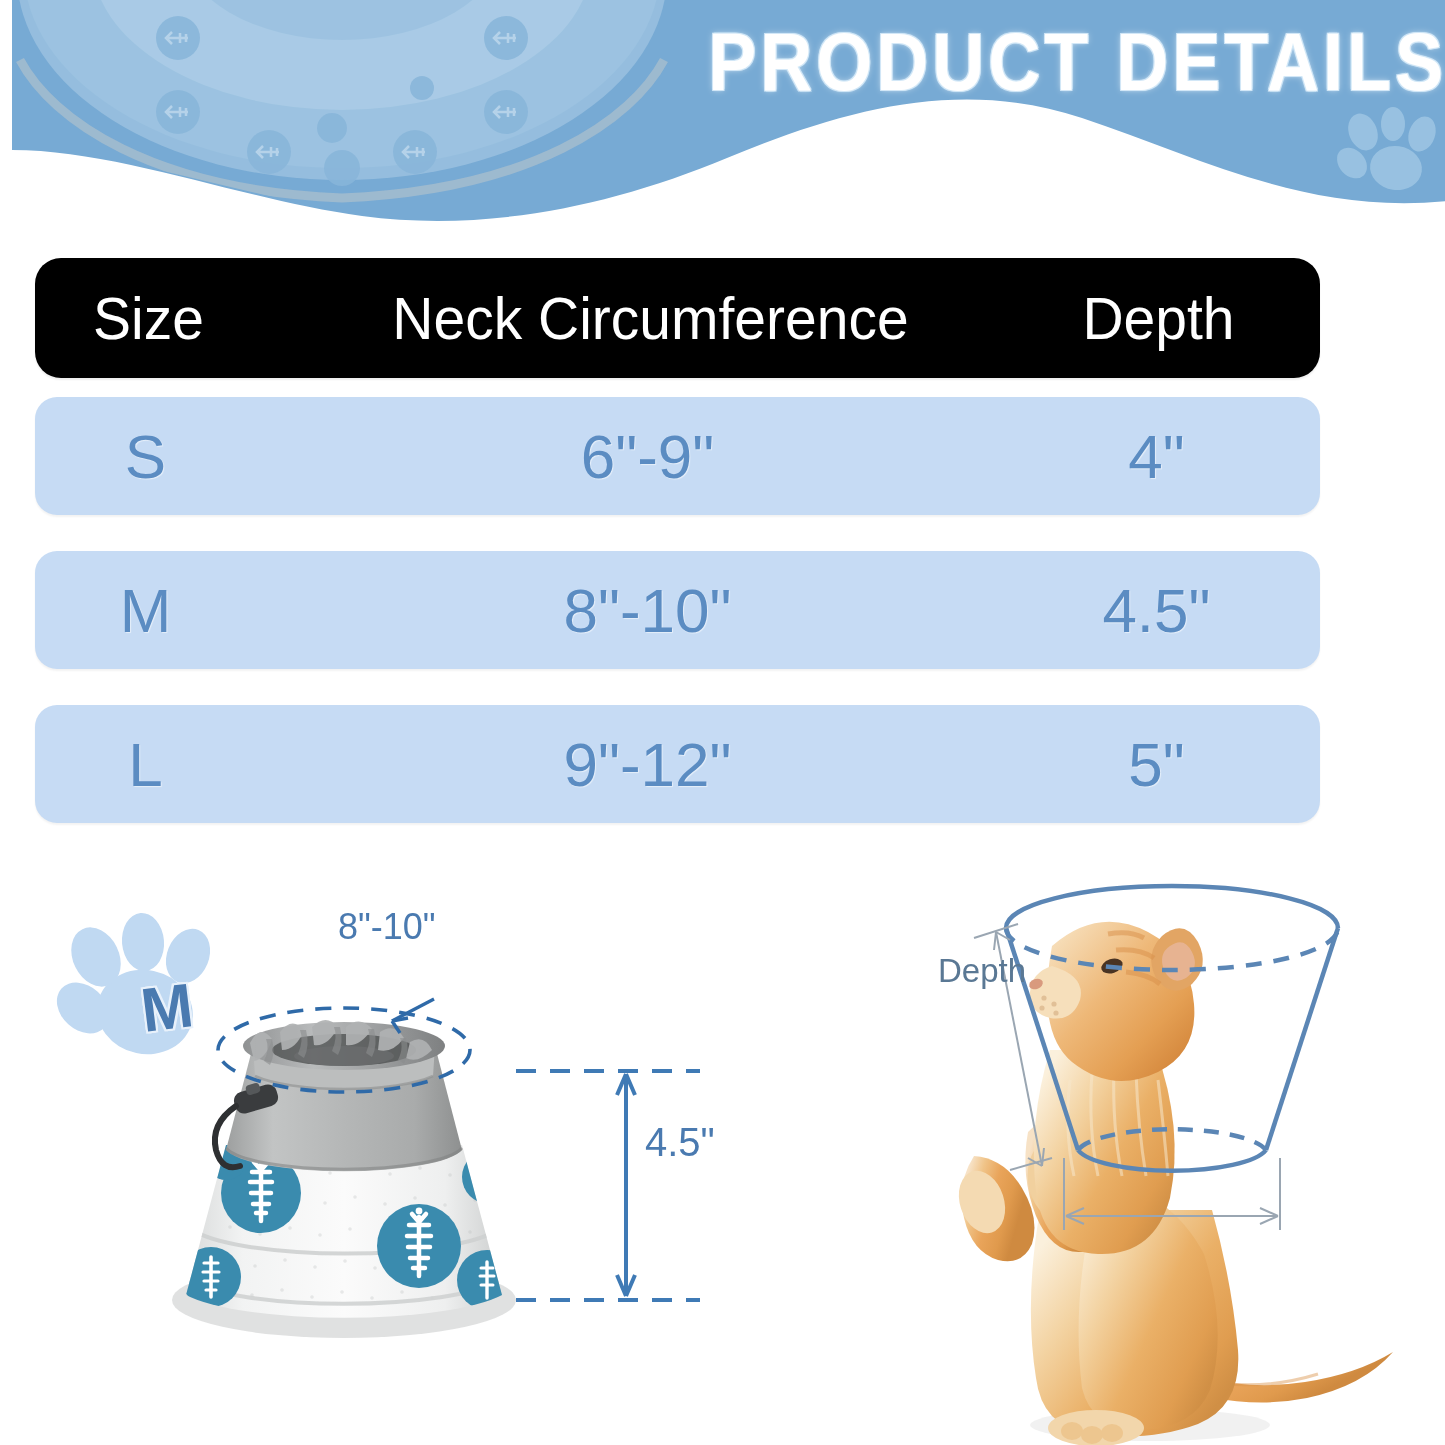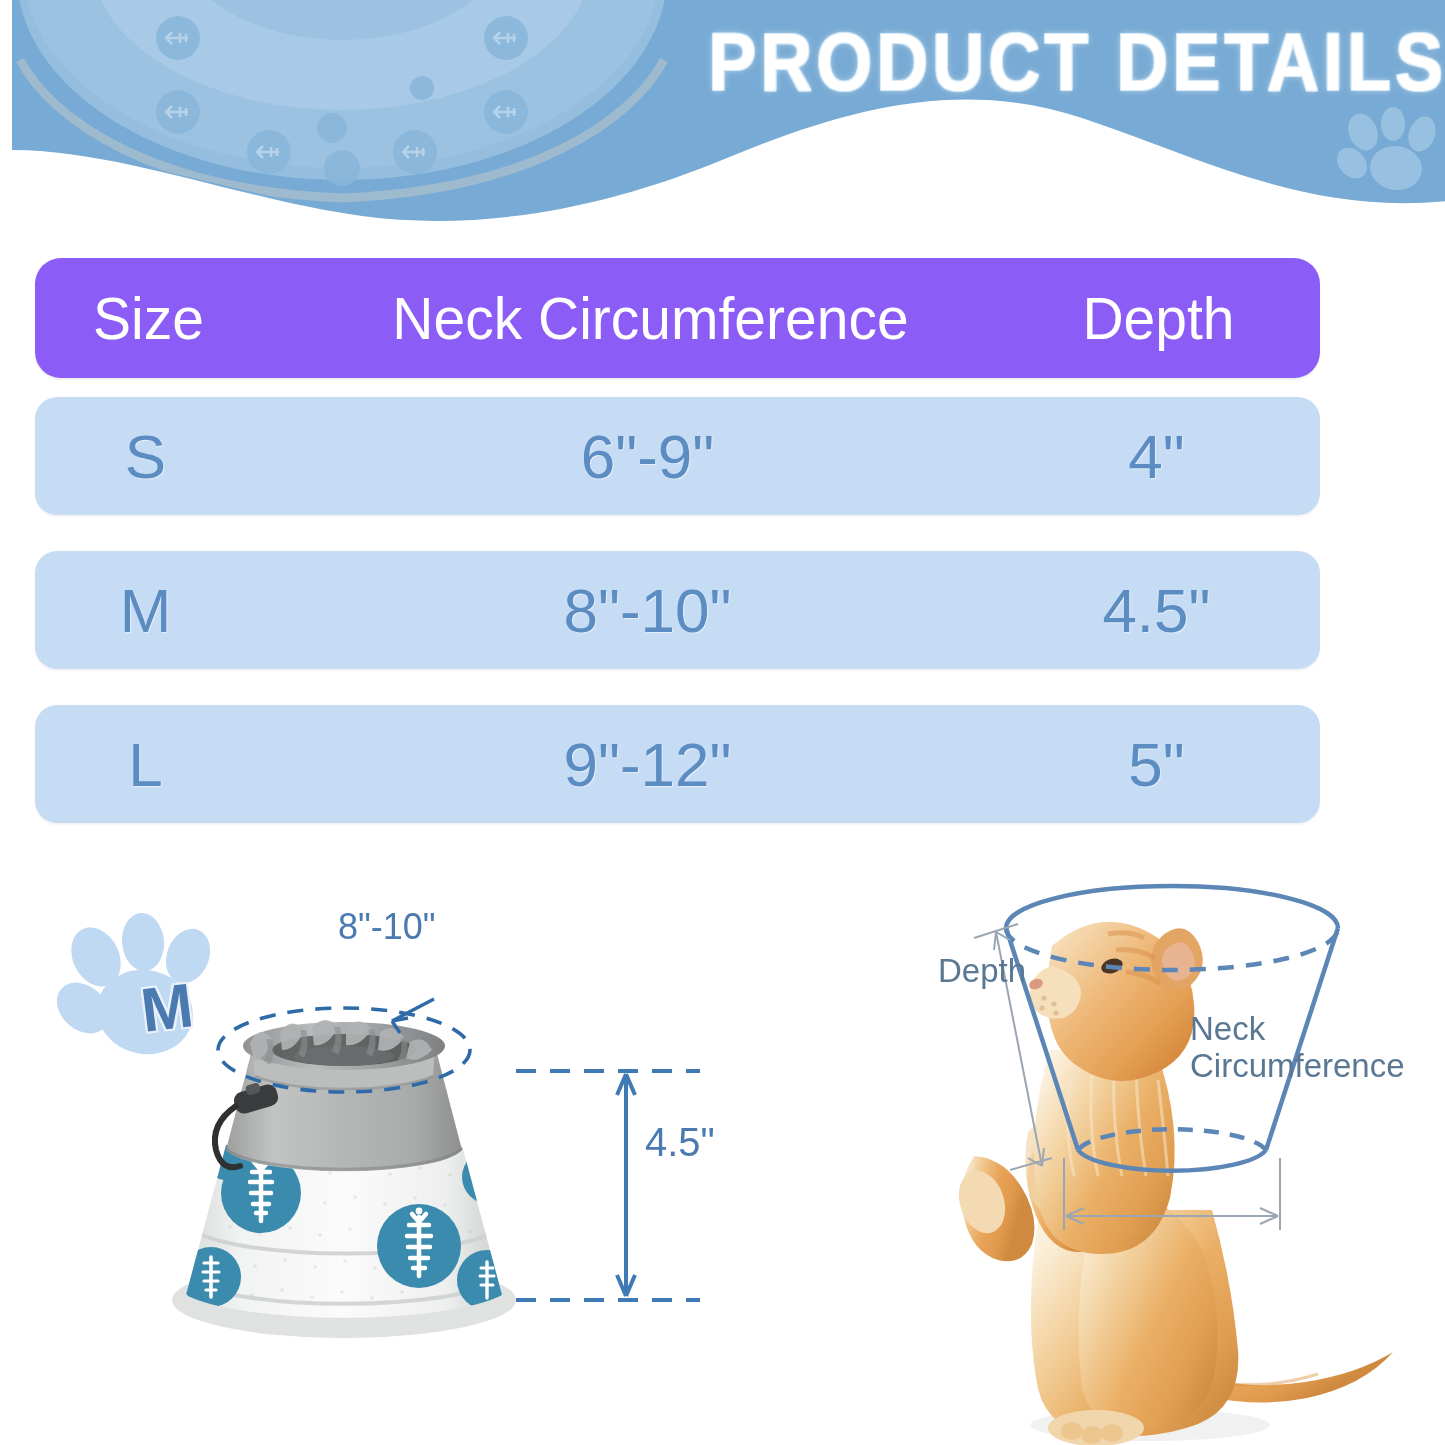--- a/index.html
+++ b/index.html
@@ -61,21 +61,21 @@
   .table-row {
     position: relative;
     width: 1285px;
     border-radius: 22px;
     display: flex;
     align-items: center;
     box-sizing: border-box;
   }
   .table-row.header-row {
     height: 120px;
-    background: #8b5cf6;
+    background: #000000;
     border-radius: 26px;
     margin-bottom: 19px;
     box-shadow: 0 2px 2px rgba(0,0,0,0.07);
   }
   .table-row.data-row {
     height: 118px;
     background: #c6dbf4;
     border-radius: 22px;
     margin-bottom: 36px;
     box-shadow: 0 2px 2px rgba(0,0,0,0.05);
@@ -559,16 +559,14 @@
         <path d="M164,278 L164,350"></path>
         <path d="M380,278 L380,350"></path>
         <path d="M166,336 L378,336"></path>
         <path d="M166,336 L184,328 M166,336 L184,344"></path>
         <path d="M378,336 L360,328 M378,336 L360,344"></path>
       </g>
     </svg>
 
     <div class="cat-label" id="cat-depth-label">Depth</div>
 
-    <div class="cat-label" id="cat-neck-label">Neck
-Circumference</div>
   </div>
 </div>
 
 </body></html>

